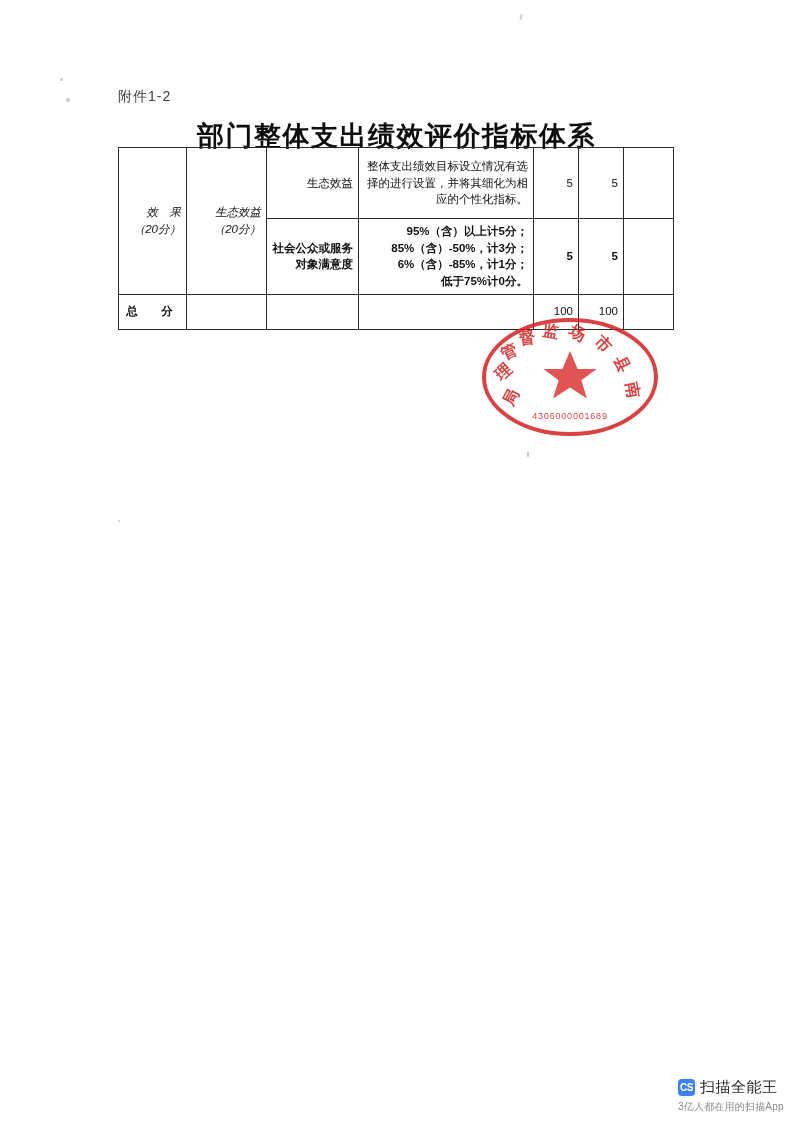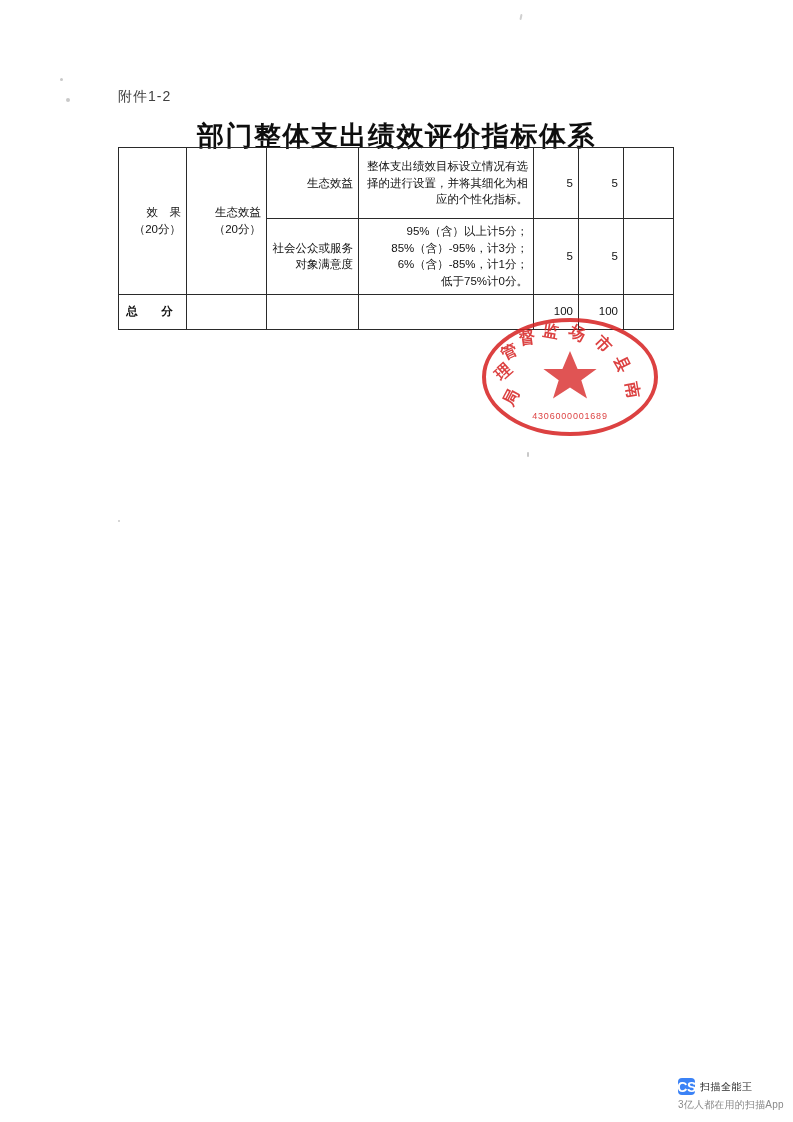--- a/index.html
+++ b/index.html
@@ -74,23 +74,23 @@
   .col-a { width: 68px; }
   .col-b { width: 80px; }
   .col-c { width: 92px; }
   .col-d { width: 175px; }
   .col-e { width: 45px; }
   .col-f { width: 45px; }
   .col-g { width: 50px; }
 
   td.ctr { text-align: right; }
   td.desc { text-align: right; font-size: 11px; line-height: 1.5; }
-  .cell-two-line { line-height: 1.6; }
+  .cell-two-line { line-height: 1.6; font-style: italic; }
   .row-tall-1 td { height: 62px; }
-  .row-tall-2 td { height: 58px; }
+  .row-tall-2 td { height: 58px; font-weight: bold; }
   .row-total td { height: 26px; }
   .total-label {
     text-align: center;
     letter-spacing: 6px;
     font-weight: bold;
     font-size: 12px;
   }
   .score-strong { font-size: 12px; }
 
   
@@ -127,29 +127,29 @@
     display: flex;
     align-items: center;
     gap: 5px;
   }
   .cs-badge {
     width: 17px;
     height: 17px;
     background: #3b82f6;
     border-radius: 4px;
     color: #fff;
-    font-size: 14px;
+    font-size: 10px;
     font-weight: bold;
     display: flex;
     align-items: center;
     justify-content: center;
     letter-spacing: -0.5px;
   }
   .cs-name {
-    font-size: 10px;
+    font-size: 15px;
     color: #2b2b2b;
     letter-spacing: 0.5px;
   }
   .cs-sub {
     margin-top: 3px;
     font-size: 10px;
     color: #8a8a8a;
     letter-spacing: 0.2px;
   }
 </style>
@@ -190,21 +190,21 @@
         <td class="ctr">生态效益</td>
         <td class="desc">整体支出绩效目标设立情况有选择的进行设置，并将其细化为相应的个性化指标。</td>
         <td class="ctr">5</td>
         <td class="ctr">5</td>
         <td class="ctr"></td>
       </tr>
       <tr class="row-tall-2">
         <td class="ctr">社会公众或服务对象满意度</td>
         <td class="desc">
           <div>95%（含）以上计5分；</div>
-          <div>85%（含）-95%，计3分；</div>
+          <div>85%（含）-50%，计3分；</div>
           <div>6%（含）-85%，计1分；</div>
           <div>低于75%计0分。</div>
         </td>
         <td class="ctr">5</td>
         <td class="ctr">5</td>
         <td class="ctr"></td>
       </tr>
       <tr class="row-total">
         <td class="total-label">总　分</td>
         <td></td>

